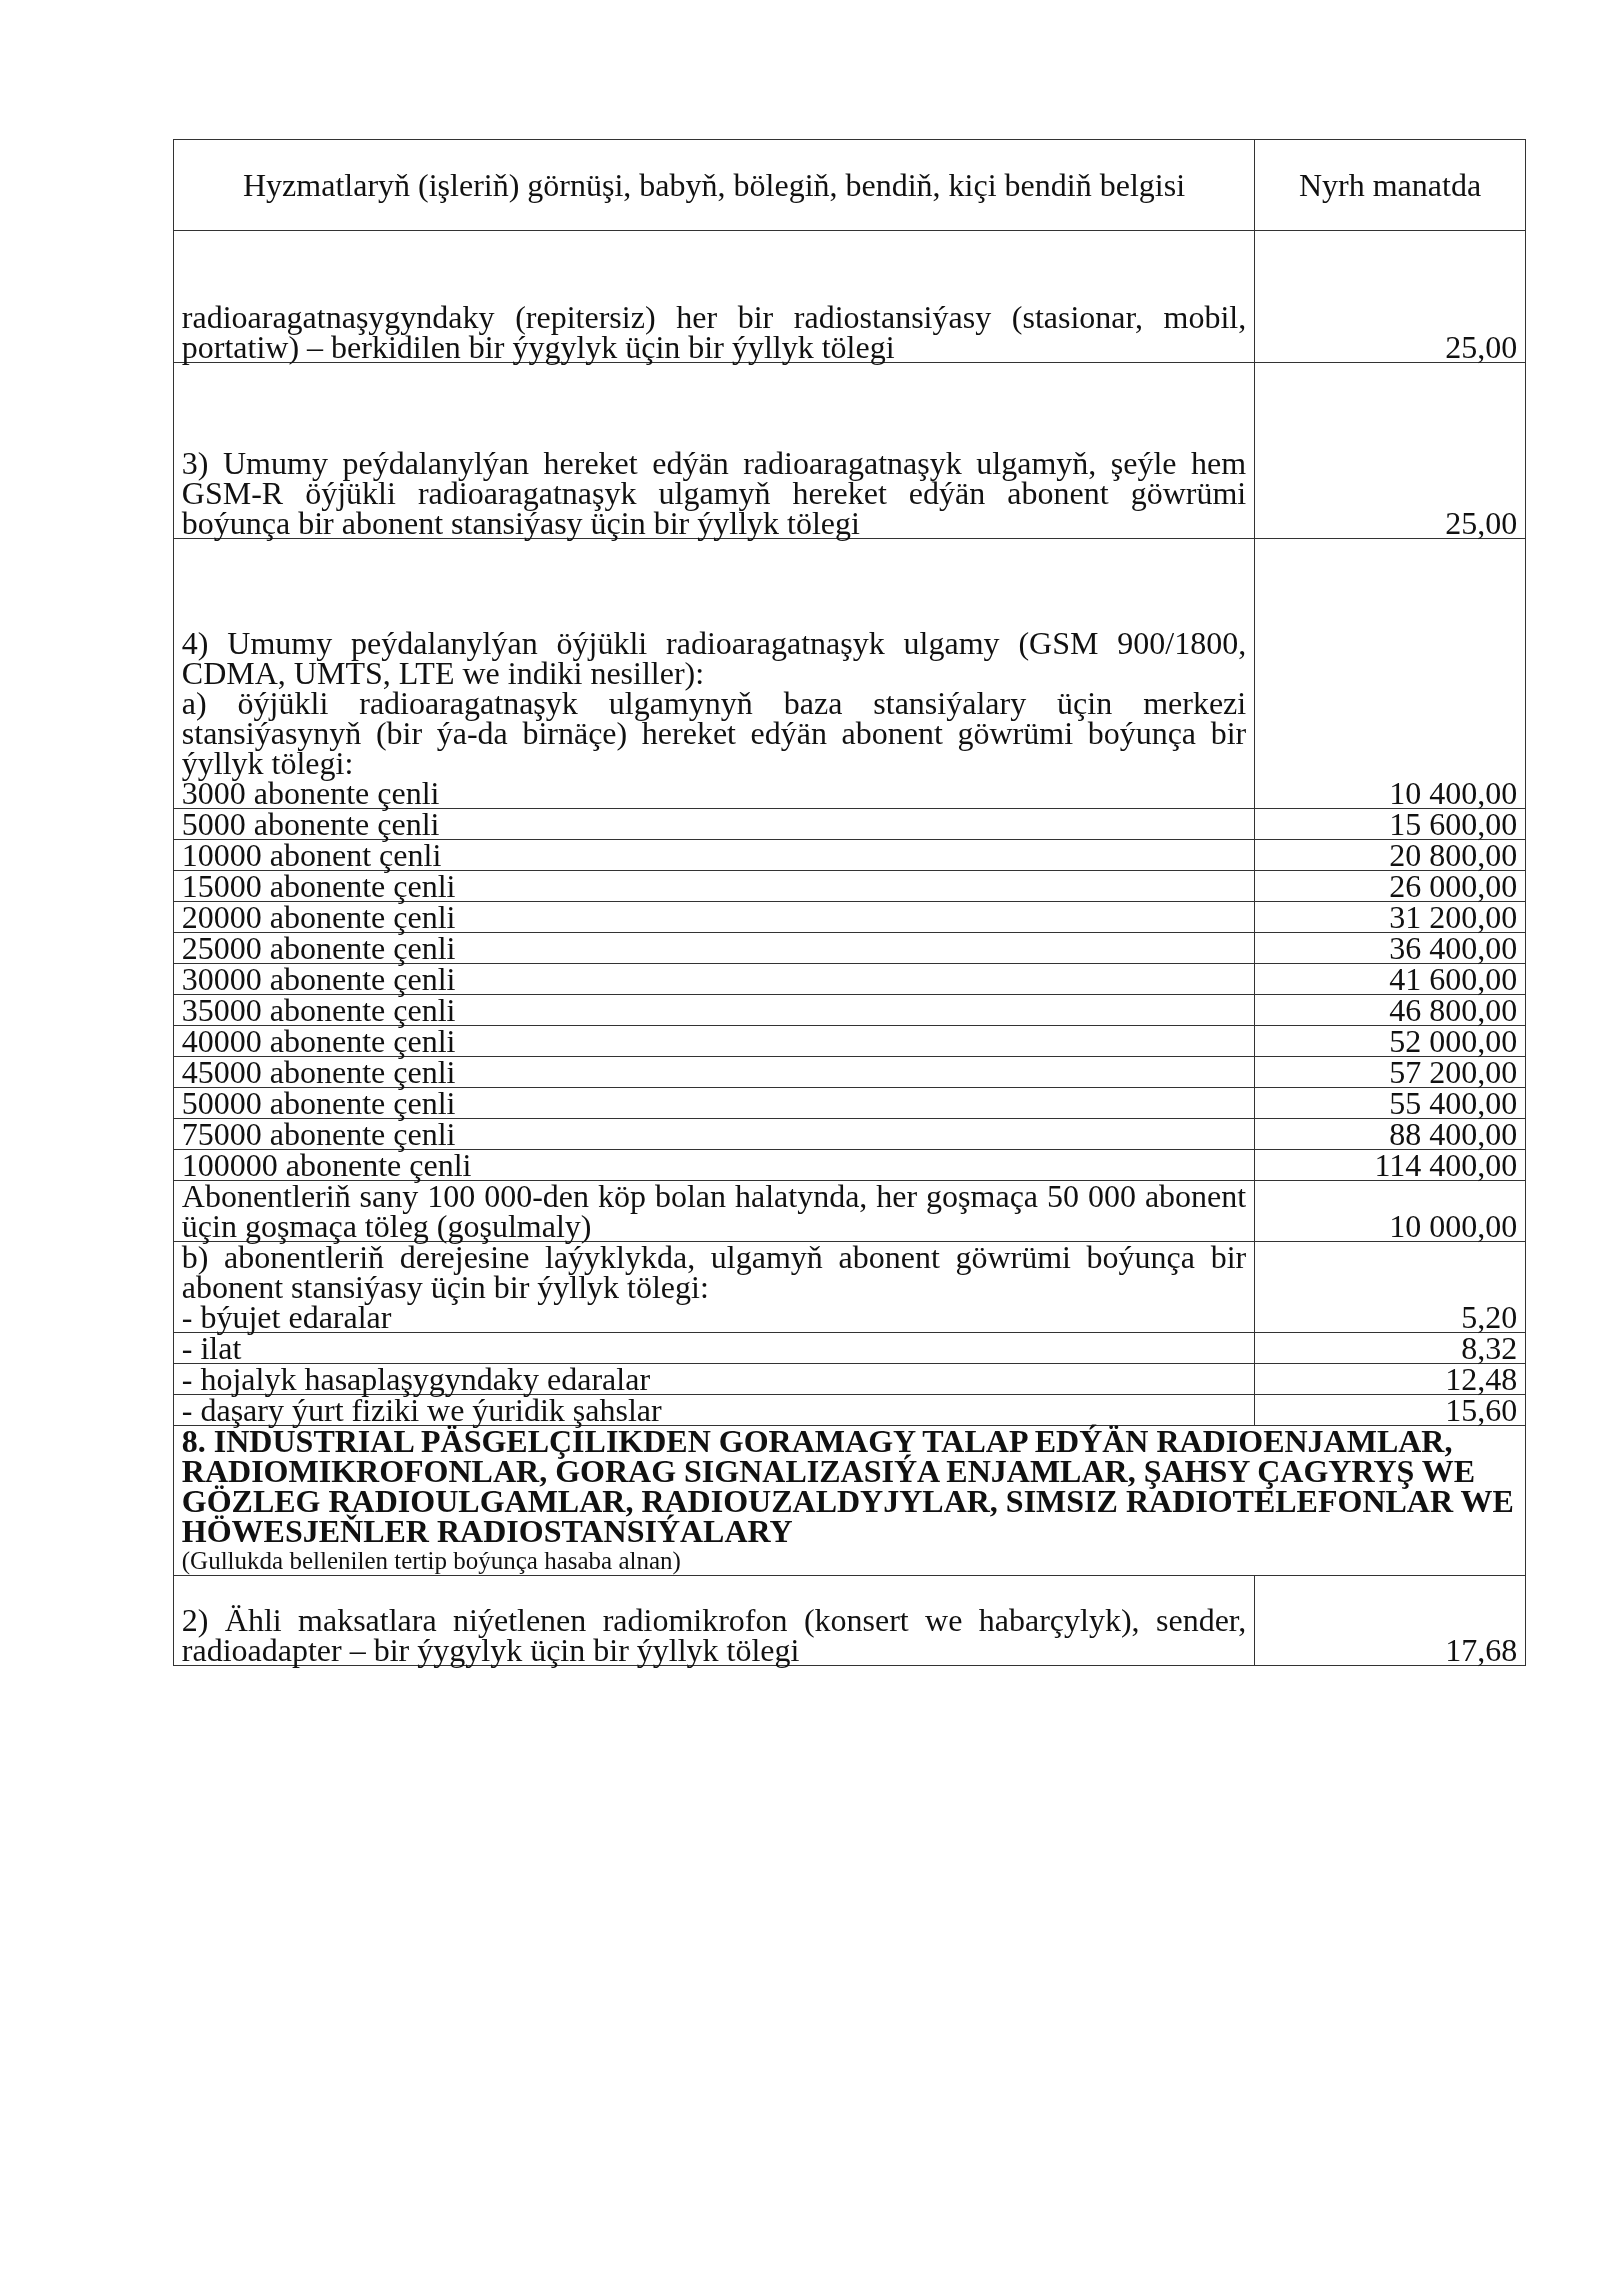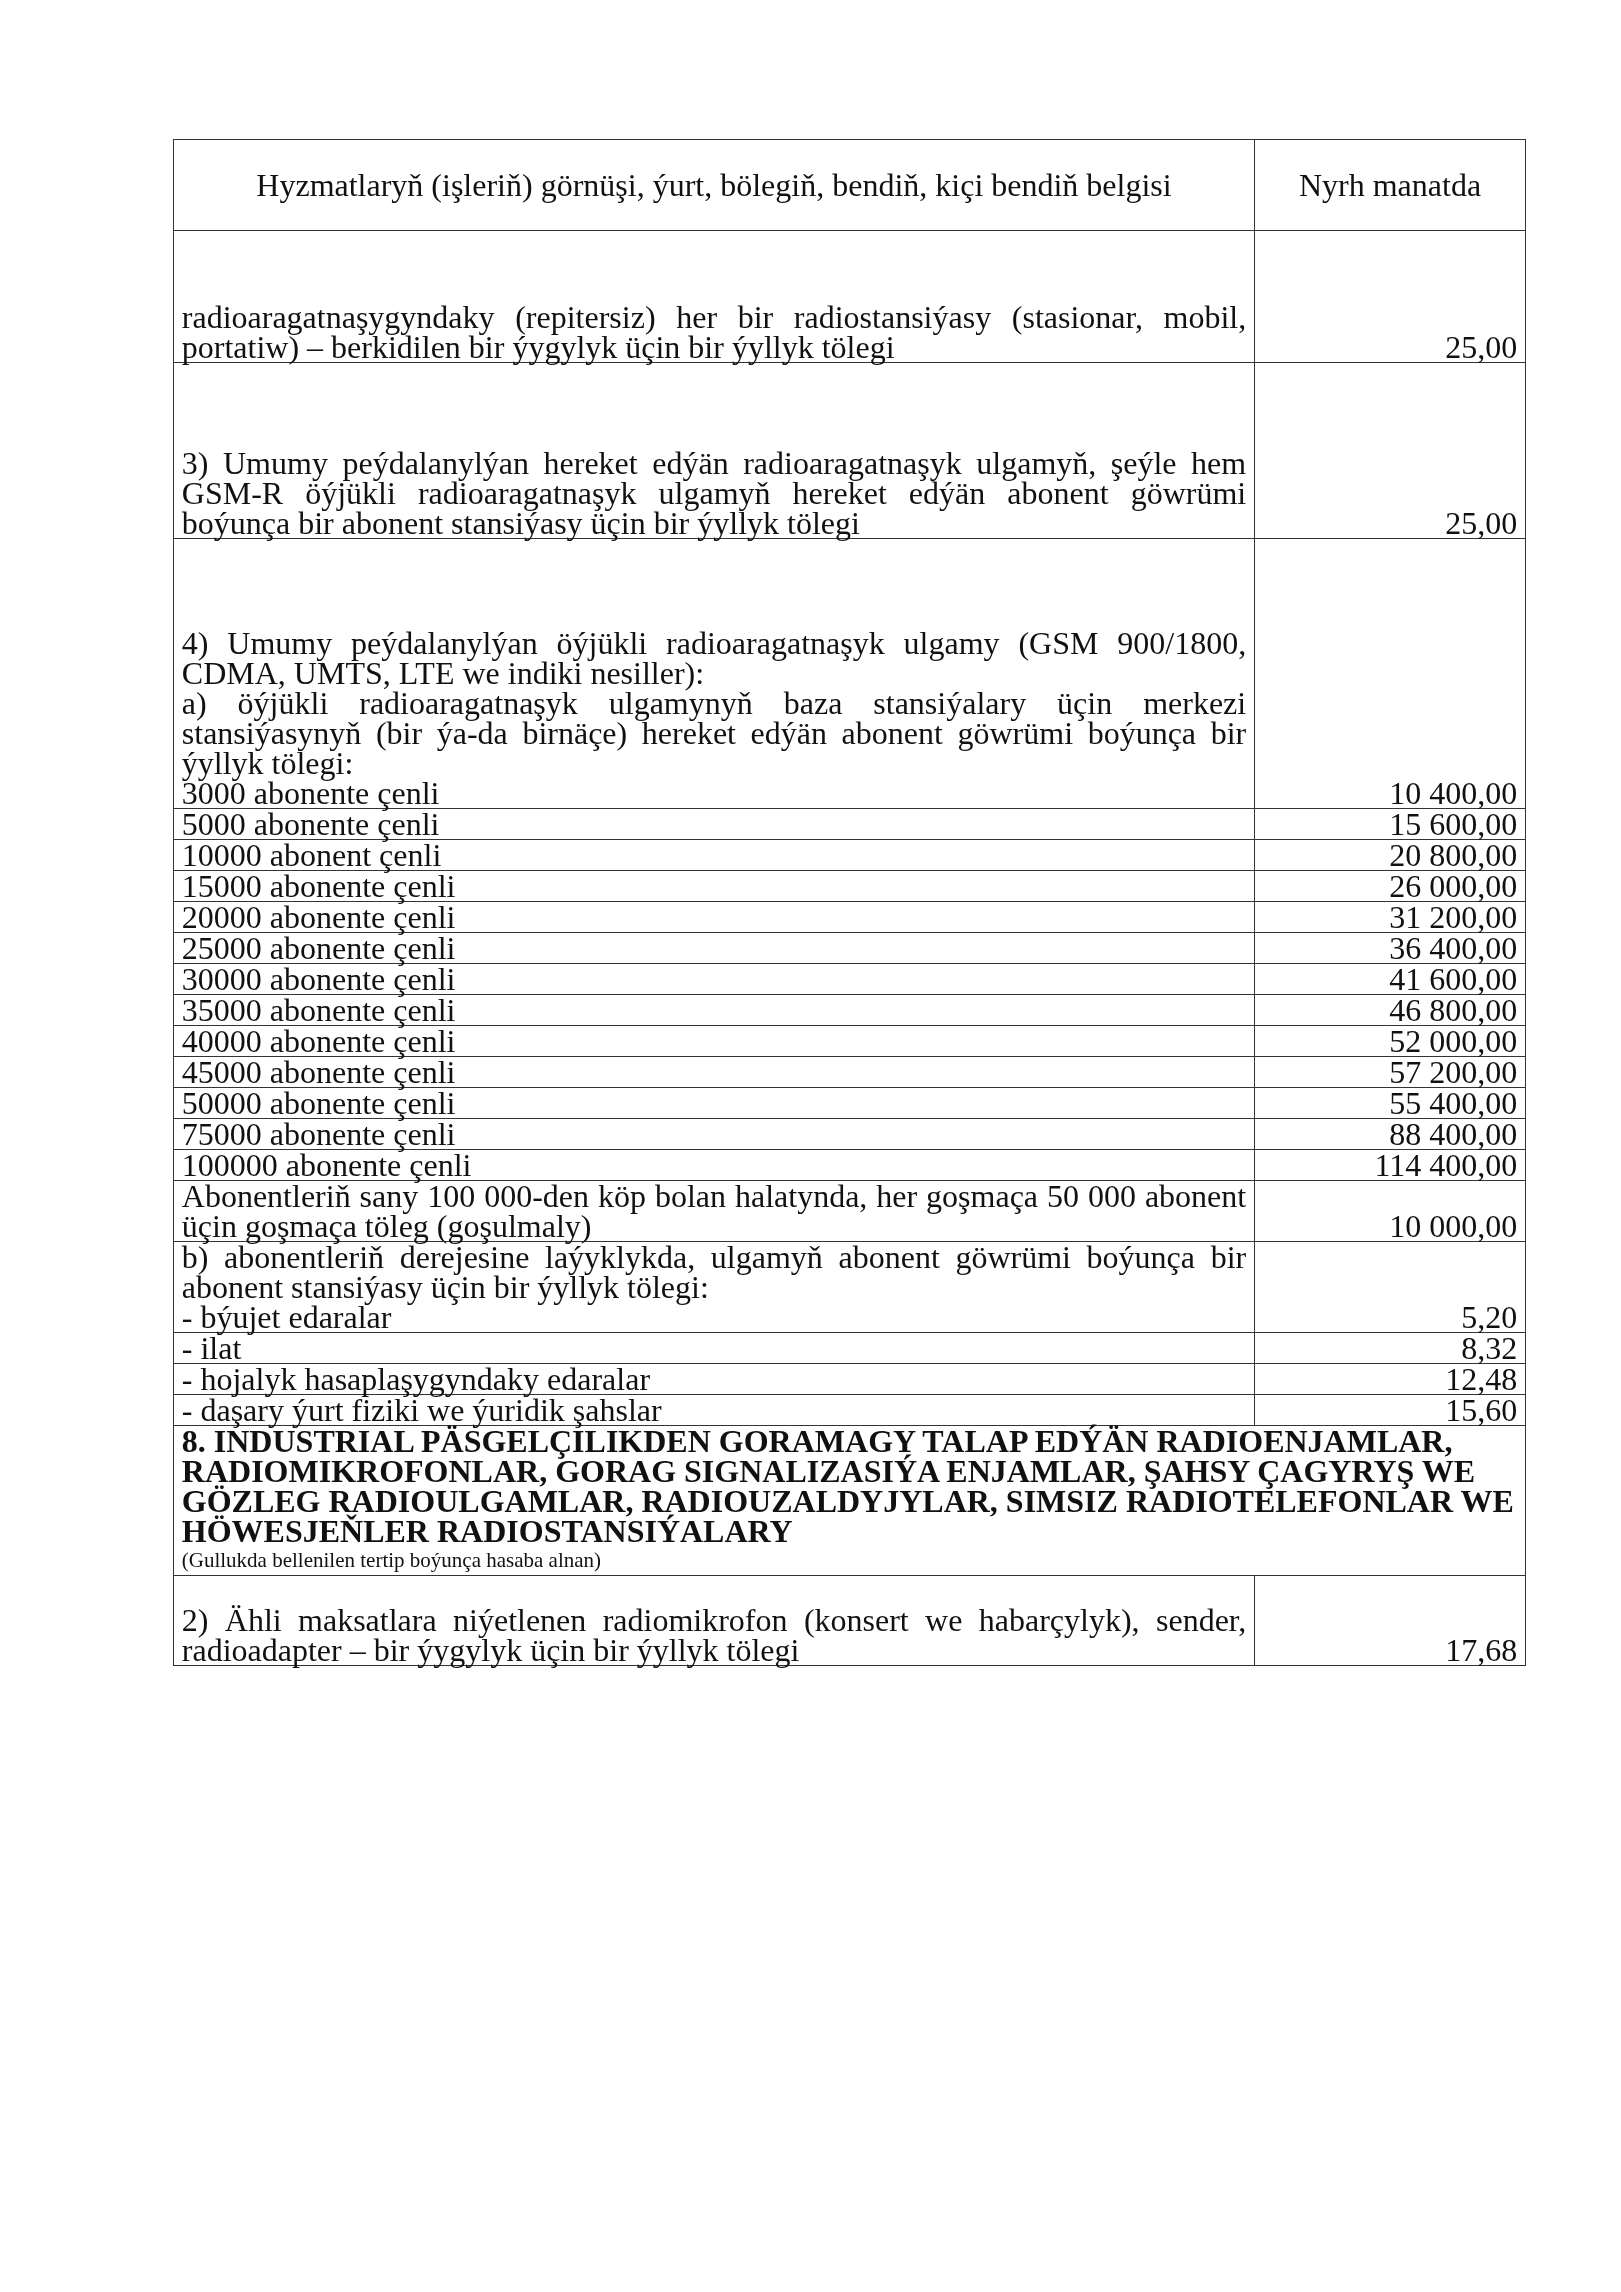--- a/index.html
+++ b/index.html
@@ -8,35 +8,35 @@
   table.tariff { position: absolute; left: 173px; top: 139px; width: 1352px; border-collapse: collapse; table-layout: fixed; }
   table.tariff td { border: 1.5px solid #333; padding: 0 7.8px; font-size: 32px; line-height: 30px; vertical-align: bottom; }
   col.c1 { width: 1081px; }
   col.c2 { width: 271px; }
   td.desc { text-align: justify; text-align-last: left; }
   td.price { text-align: right; vertical-align: bottom; }
   tr.hdr td { text-align: center; vertical-align: middle; height: 90px; padding-top: 0; }
   tr.hdr td.desc { text-align: center; text-align-last: center; }
   tr.single td { height: 29px; }
   td.section { text-align: left; font-weight: bold; font-size: 32px; line-height: 30px; padding: 2px 7.8px 0 7.8px; }
-  .section-note { display: block; font-weight: normal; font-size: 21px; line-height: 29px; }
+  .section-note { display: block; font-weight: normal; font-size: 25px; line-height: 29px; }
   .line { display: block; }
 </style>
 </head>
 <body>
 
 <div class="page">
 <table class="tariff">
   <colgroup>
         <col class="c1">
         <col class="c2">
       </colgroup>
   <tbody>
         <tr class="hdr">
-    <td class="desc">Hyzmatlaryň (işleriň) görnüşi, ýurt, bölegiň, bendiň, kiçi bendiň belgisi</td>
+    <td class="desc">Hyzmatlaryň (işleriň) görnüşi, babyň, bölegiň, bendiň, kiçi bendiň belgisi</td>
     <td class="price">Nyrh manatda</td>
   </tr>
   <tr style="height:132px">
     <td class="desc">radioaragatnaşygyndaky (repitersiz) her bir radiostansiýasy (stasionar, mobil, portatiw) – berkidilen bir ýygylyk  üçin bir ýyllyk tölegi</td>
     <td class="price">25,00</td>
   </tr>
   <tr style="height:176px">
     <td class="desc">3) Umumy peýdalanylýan hereket edýän radioaragatnaşyk ulgamyň, şeýle hem GSM-R öýjükli radioaragatnaşyk ulgamyň hereket edýän abonent göwrümi boýunça bir abonent stansiýasy üçin bir ýyllyk tölegi</td>
     <td class="price">25,00</td>
   </tr>

